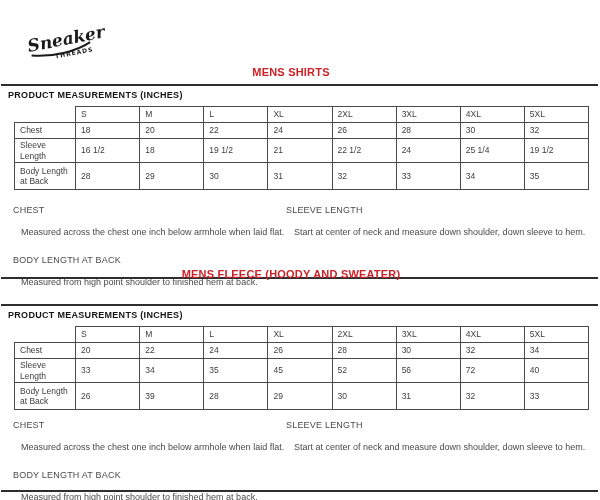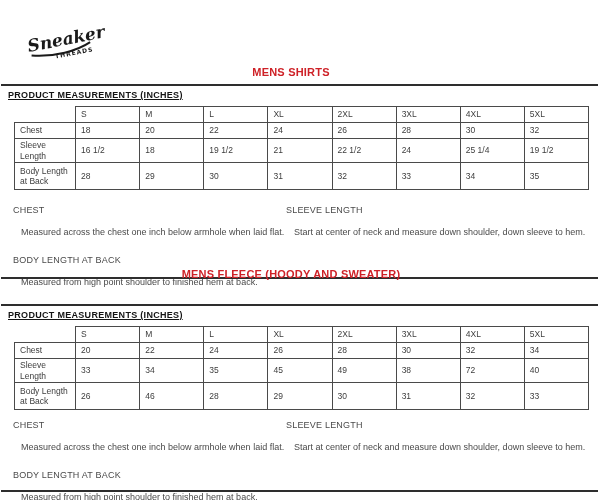--- a/index.html
+++ b/index.html
@@ -16,21 +16,21 @@
   .sec-title {
     left:0; width:582px; text-align:center;
     color:#ce2127; font-weight:bold; font-size:11px; letter-spacing:0.2px;
   }
 
   
   .rule { left:1px; width:597px; height:0; border-top:2px solid #2e2e2e; }
 
   
   .meas-label {
-    left:8px; font-size:9px; font-weight:bold; color:#141414; letter-spacing:0.3px;text-decoration:underline;
+    left:8px; font-size:9px; font-weight:bold; color:#141414; letter-spacing:0.3px;
   }
 
   
   .size-table {
     left:14px; width:575px; border-collapse:collapse; table-layout:fixed;
     font-size:8.5px; color:#3d3d3d;
   }
   .size-table td {
     border:1px solid #4a4a4a; padding:1px 2px 1px 5px; vertical-align:middle;
     line-height:1.25;
@@ -175,29 +175,29 @@
       <td>30</td>
       <td>32</td>
       <td>34</td>
     </tr>
     <tr class="r-data">
       <td>Sleeve Length</td>
       <td>33</td>
       <td>34</td>
       <td>35</td>
       <td>45</td>
-      <td>49</td>
-      <td>38</td>
+      <td>52</td>
+      <td>56</td>
       <td>72</td>
       <td>40</td>
     </tr>
     <tr class="r-tall">
       <td>Body Length at Back</td>
       <td>26</td>
-      <td>46</td>
+      <td>39</td>
       <td>28</td>
       <td>29</td>
       <td>30</td>
       <td>31</td>
       <td>32</td>
       <td>33</td>
     </tr>
   </tbody>
     </table>
 

